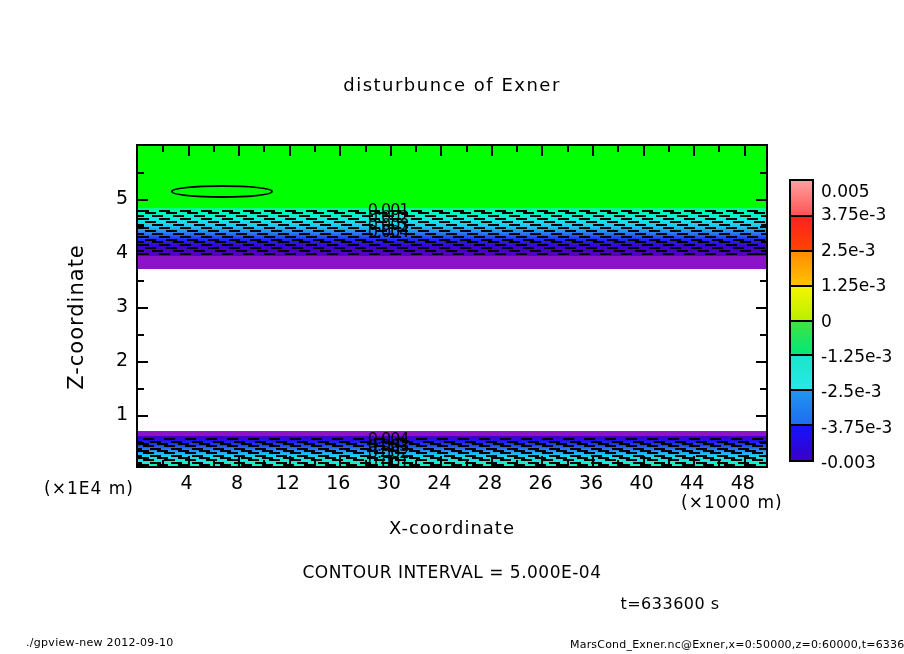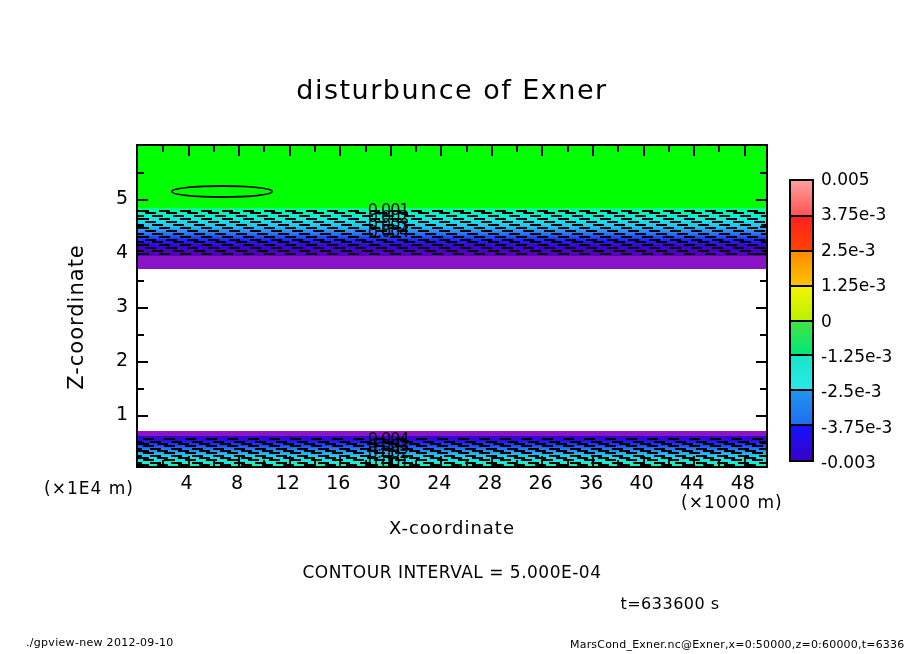--- a/index.html
+++ b/index.html
@@ -14,21 +14,21 @@
     font-family: "DejaVu Sans", sans-serif;
     color: #000000;
     overflow: hidden;
   }
   .abs { position: absolute; }
 
   
   #plot-title {
     left: 0; top: 74px; width: 904px;
     text-align: center;
-    font-size: 27px;
+    font-size: 18px;
     letter-spacing: 1.5px;
     font-family: "DejaVu Sans", sans-serif;
   }
 
   
   #plot-frame {
     left: 136px; top: 144px;
     width: 632px; height: 324px;
     border: 2px solid #000;
     box-sizing: border-box;
@@ -330,21 +330,21 @@
       <div class="cb-sep" style="top: -1px;"></div>
     </div>
     <div class="cb-band" style="background: linear-gradient(rgb(33, 150, 240), rgb(30, 108, 240));">
       <div class="cb-sep" style="top: -1px;"></div>
     </div>
     <div class="cb-band" style="background: linear-gradient(rgb(20, 20, 255), rgb(58, 0, 200));">
       <div class="cb-sep" style="top: -1px;"></div>
     </div>
   </div>
 <div id="cb-labels">
-    <div class="cb-label abs" style="top: 169px;">0.005</div>
+    <div class="cb-label abs" style="top: 181px;">0.005</div>
     <div class="cb-label abs" style="top: 204.375px;">3.75e-3</div>
     <div class="cb-label abs" style="top: 239.75px;">2.5e-3</div>
     <div class="cb-label abs" style="top: 275.125px;">1.25e-3</div>
     <div class="cb-label abs" style="top: 310.5px;">0</div>
     <div class="cb-label abs" style="top: 345.875px;">-1.25e-3</div>
     <div class="cb-label abs" style="top: 381.25px;">-2.5e-3</div>
     <div class="cb-label abs" style="top: 416.625px;">-3.75e-3</div>
     <div class="cb-label abs" style="top: 452px;">-0.003</div>
   </div>
 

